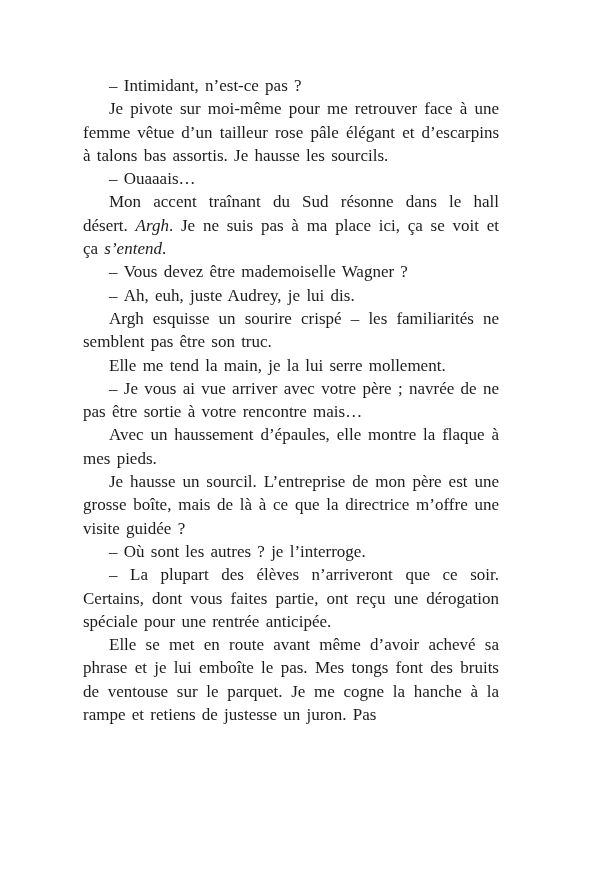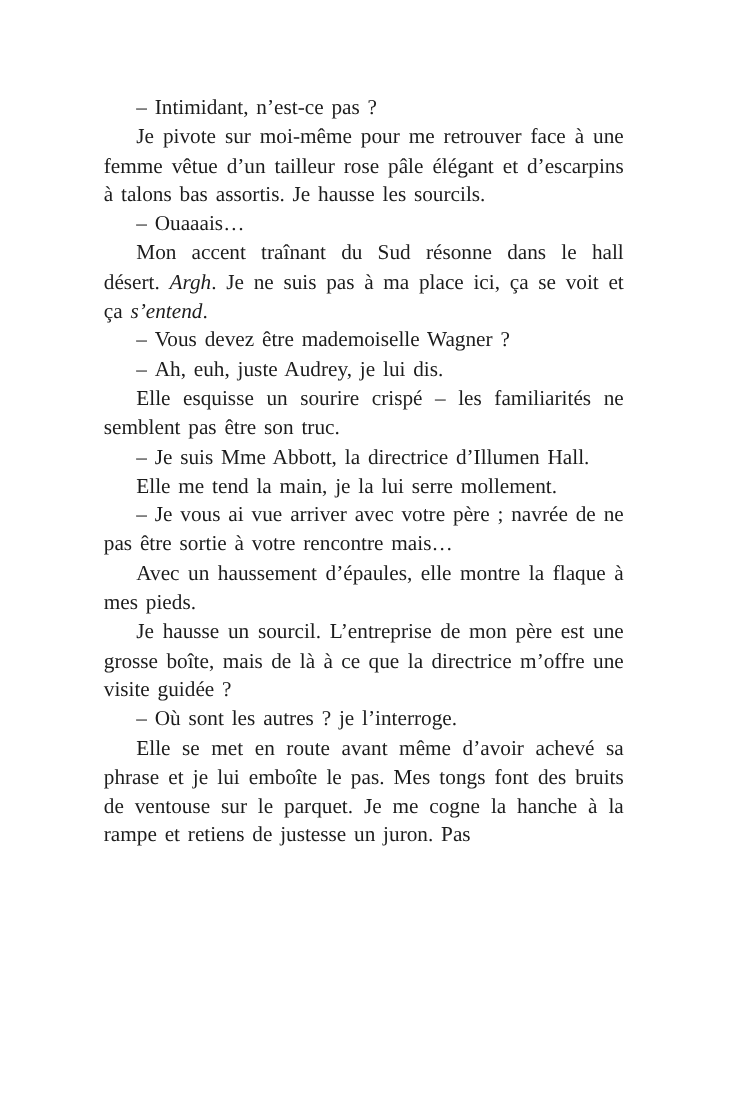--- a/index.html
+++ b/index.html
@@ -48,25 +48,25 @@
 <body>
 
 <div class="page">
   <div class="text-block" id="text-block">
       <p><span>–&nbsp;Intimidant, n’est-ce pas&nbsp;?</span></p>
       <p><span>Je pivote sur moi-même pour me retrouver face à une femme vêtue d’un tailleur rose pâle élégant et d’escarpins à talons bas assortis. Je hausse les sourcils.</span></p>
       <p><span>–&nbsp;Ouaaais…</span></p>
       <p><span>Mon accent traînant du Sud résonne dans le hall désert. </span><em>Argh</em><span>. Je ne suis pas à ma place ici, ça se voit et ça </span><em>s’entend</em><span>.</span></p>
       <p><span>–&nbsp;Vous devez être mademoiselle Wagner&nbsp;?</span></p>
       <p><span>–&nbsp;Ah, euh, juste Audrey, je lui dis.</span></p>
-      <p><span>Elle esquisse un sourire crispé – les familiarités ne semblent pas être son truc.</span></p>
-      <p><span>–&nbsp;Je suis Mme Abbott, la directrice d’Illumen Hall.</span></p>
+      <p><span>Argh esquisse un sourire crispé – les familiarités ne semblent pas être son truc.</span></p>
       <p><span>Elle me tend la main, je la lui serre mollement.</span></p>
       <p><span>–&nbsp;Je vous ai vue arriver avec votre père&nbsp;; navrée de ne pas être sortie à votre rencontre mais…</span></p>
       <p><span>Avec un haussement d’épaules, elle montre la flaque à mes pieds.</span></p>
       <p><span>Je hausse un sourcil. L’entreprise de mon père est une grosse boîte, mais de là à ce que la directrice m’offre une visite guidée&nbsp;?</span></p>
       <p><span>–&nbsp;Où sont les autres&nbsp;? je l’interroge.</span></p>
+      <p><span>–&nbsp;La plupart des élèves n’arriveront que ce soir. Certains, dont vous faites partie, ont reçu une dérogation spéciale pour une rentrée anticipée.</span></p>
       <p><span>Elle se met en route avant même d’avoir achevé sa phrase et je lui emboîte le pas. Mes tongs font des bruits de ventouse sur le parquet. Je me cogne la hanche à la rampe et retiens de justesse un juron. Pas</span></p>
     </div>
   <div class="footer">
     <span>13</span>
   </div>
 </div>
 
 </body></html>

